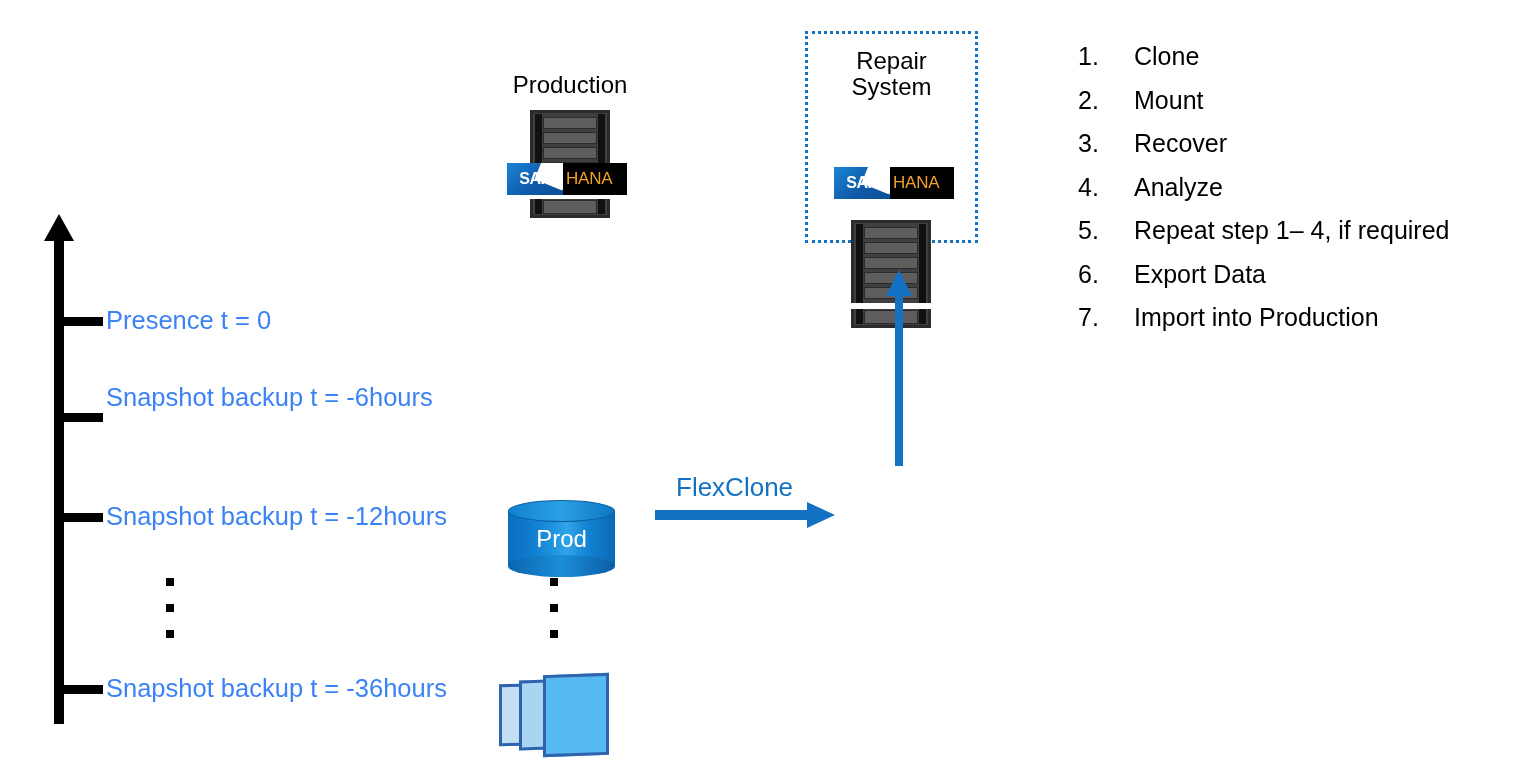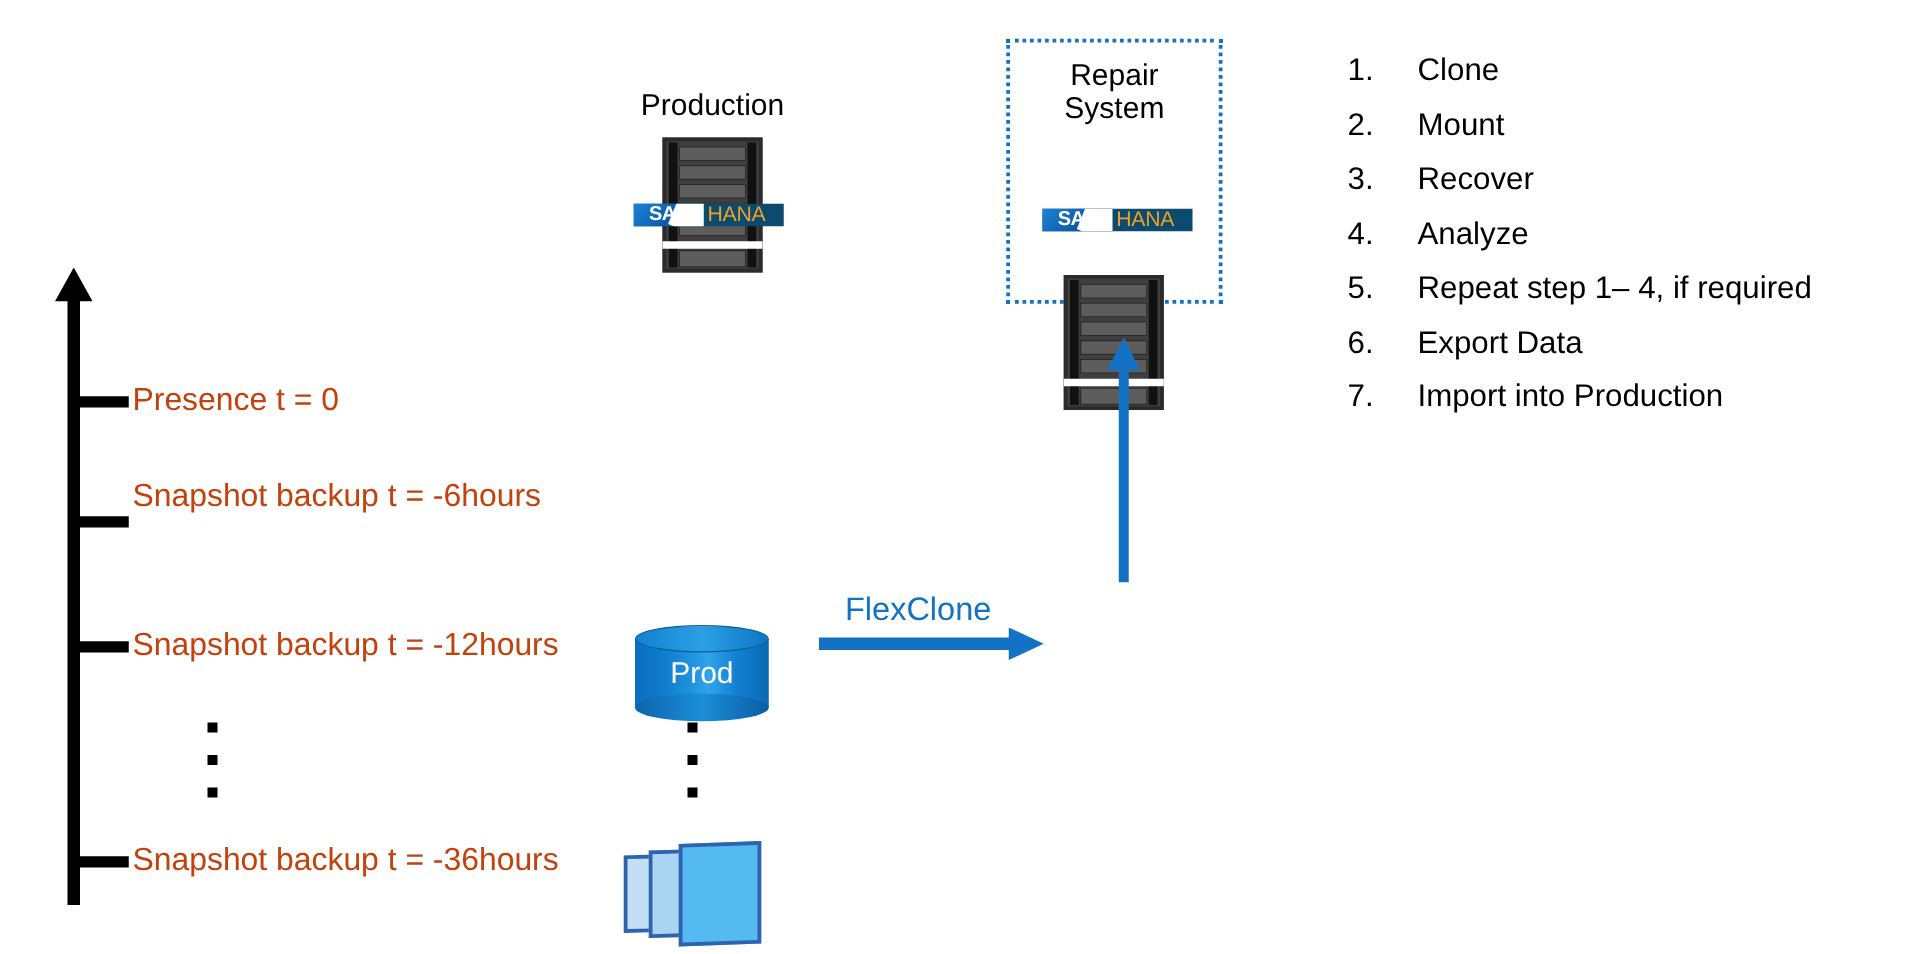--- a/index.html
+++ b/index.html
@@ -31,21 +31,21 @@
 
   .tick {
     background: #000000;
     height: 9px;
     width: 41px;
   }
 
   .timeline-label {
     font-size: 25.5px;
     line-height: 1;
-    color: #c2410c;
+    color: #3b82f6;
     white-space: nowrap;
   }
 
   
   .vdots {
     display: flex;
     flex-direction: column;
     align-items: center;
     gap: 18px;
   }
@@ -93,22 +93,22 @@
     position: absolute;
     left: 0; right: 0;
     height: 6px;
     background: #ffffff;
   }
 
   
   .saphana {
     display: flex;
     align-items: stretch;
-    height: 18px;
-    background: #0c4a6e;
+    height: 32px;
+    background: #000000;
   }
   .saphana .sap {
     position: relative;
     width: 56px;
     background: linear-gradient(135deg, #1a84d6 0%, #0f5aa8 55%, #0b4f96 100%);
     display: flex;
     align-items: center;
     justify-content: center;
     overflow: hidden;
   }

